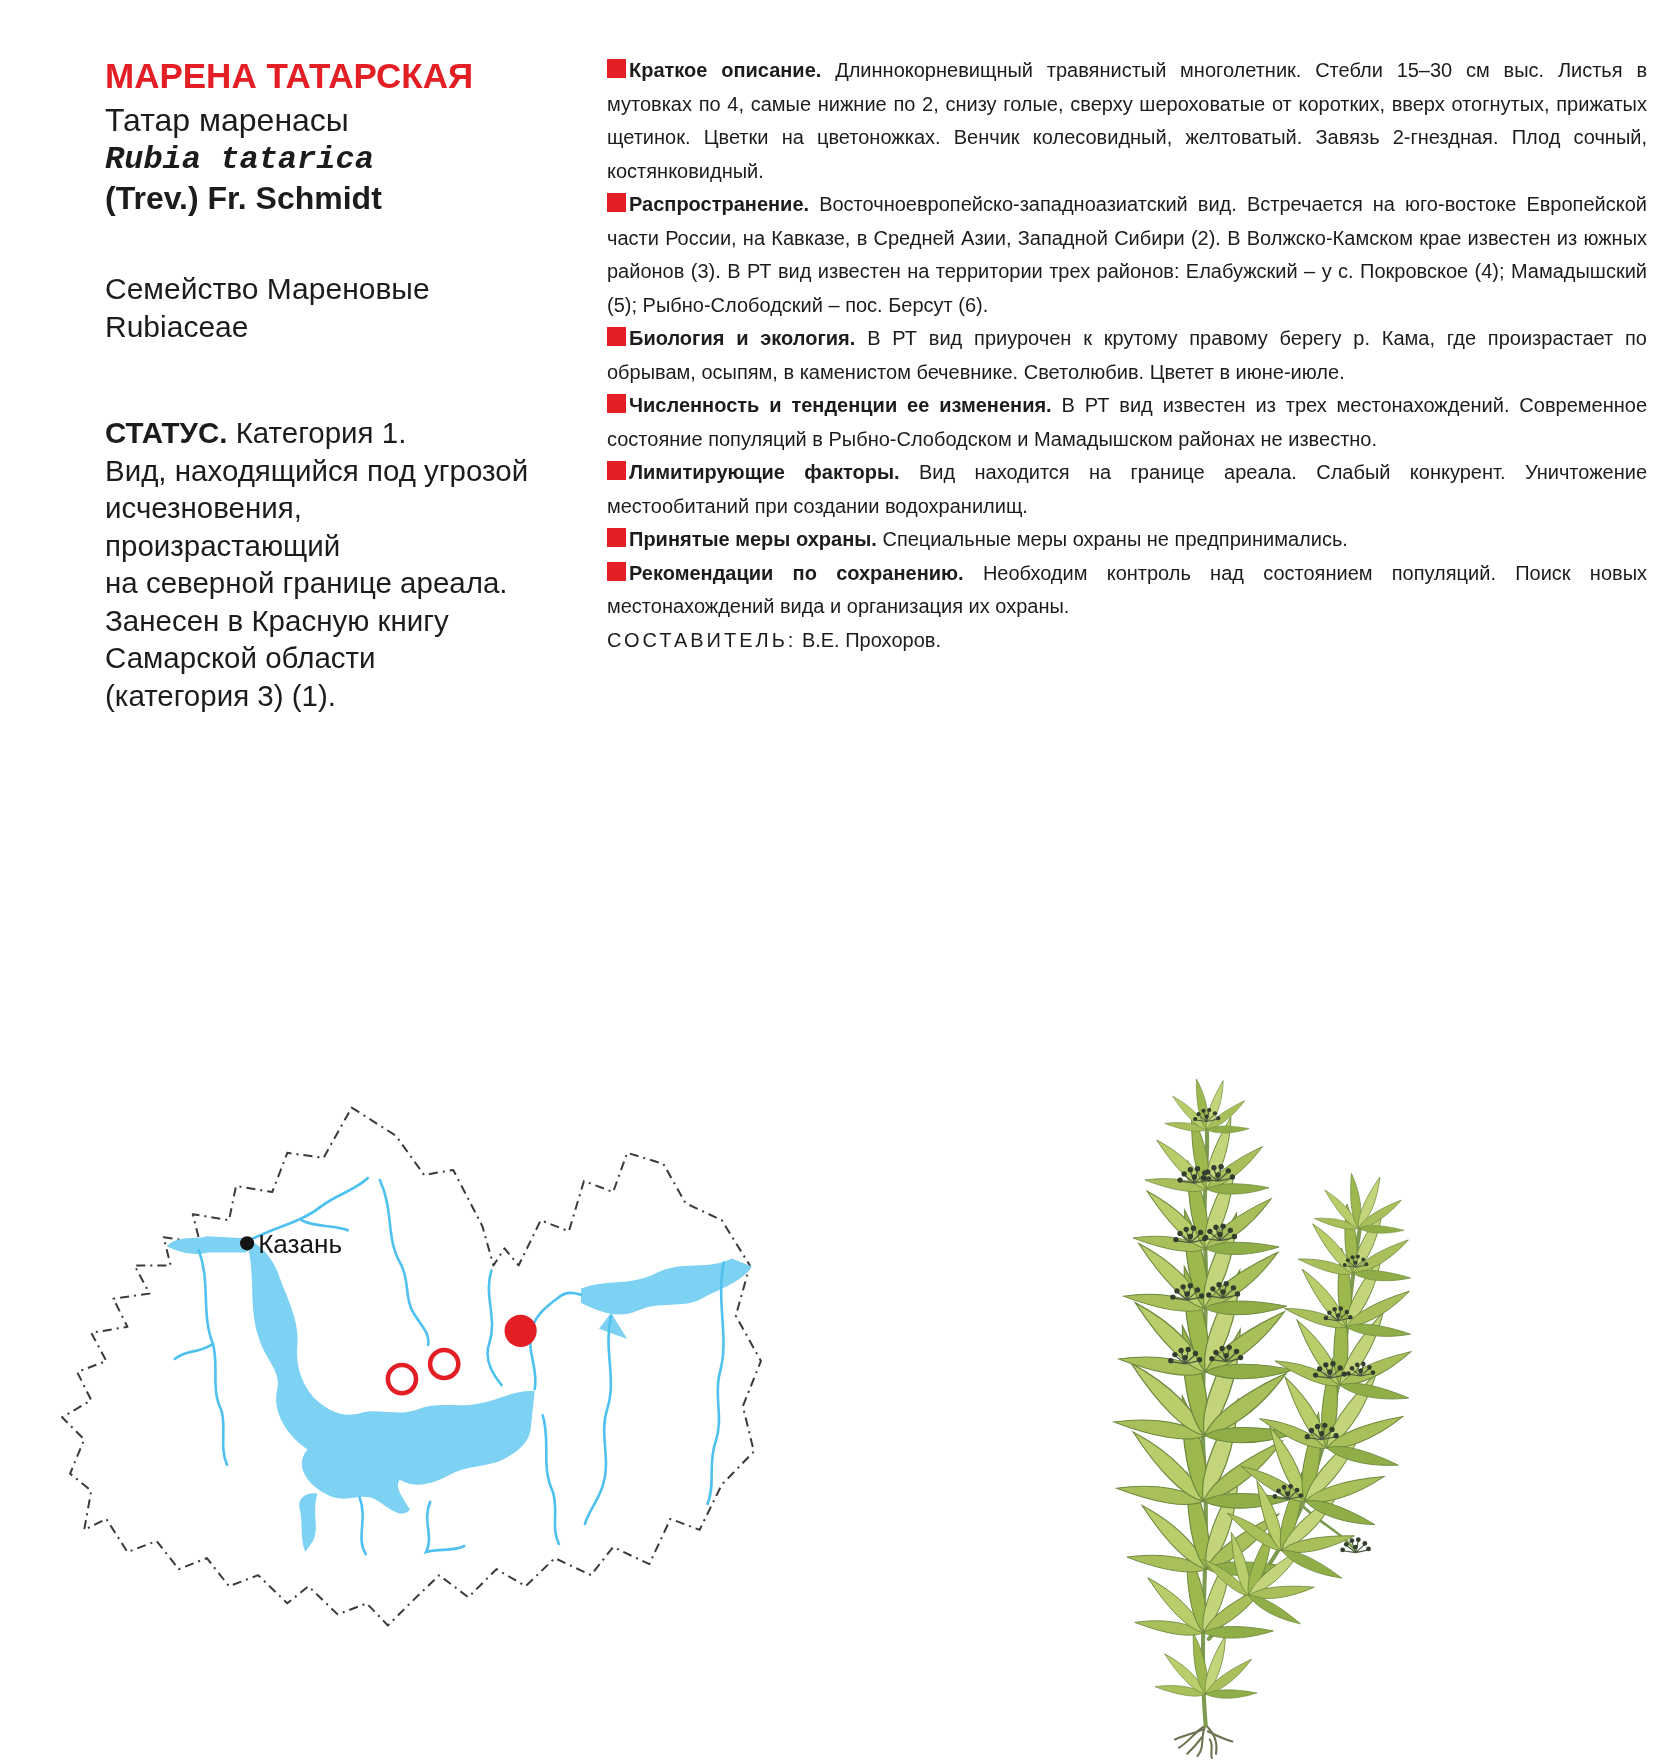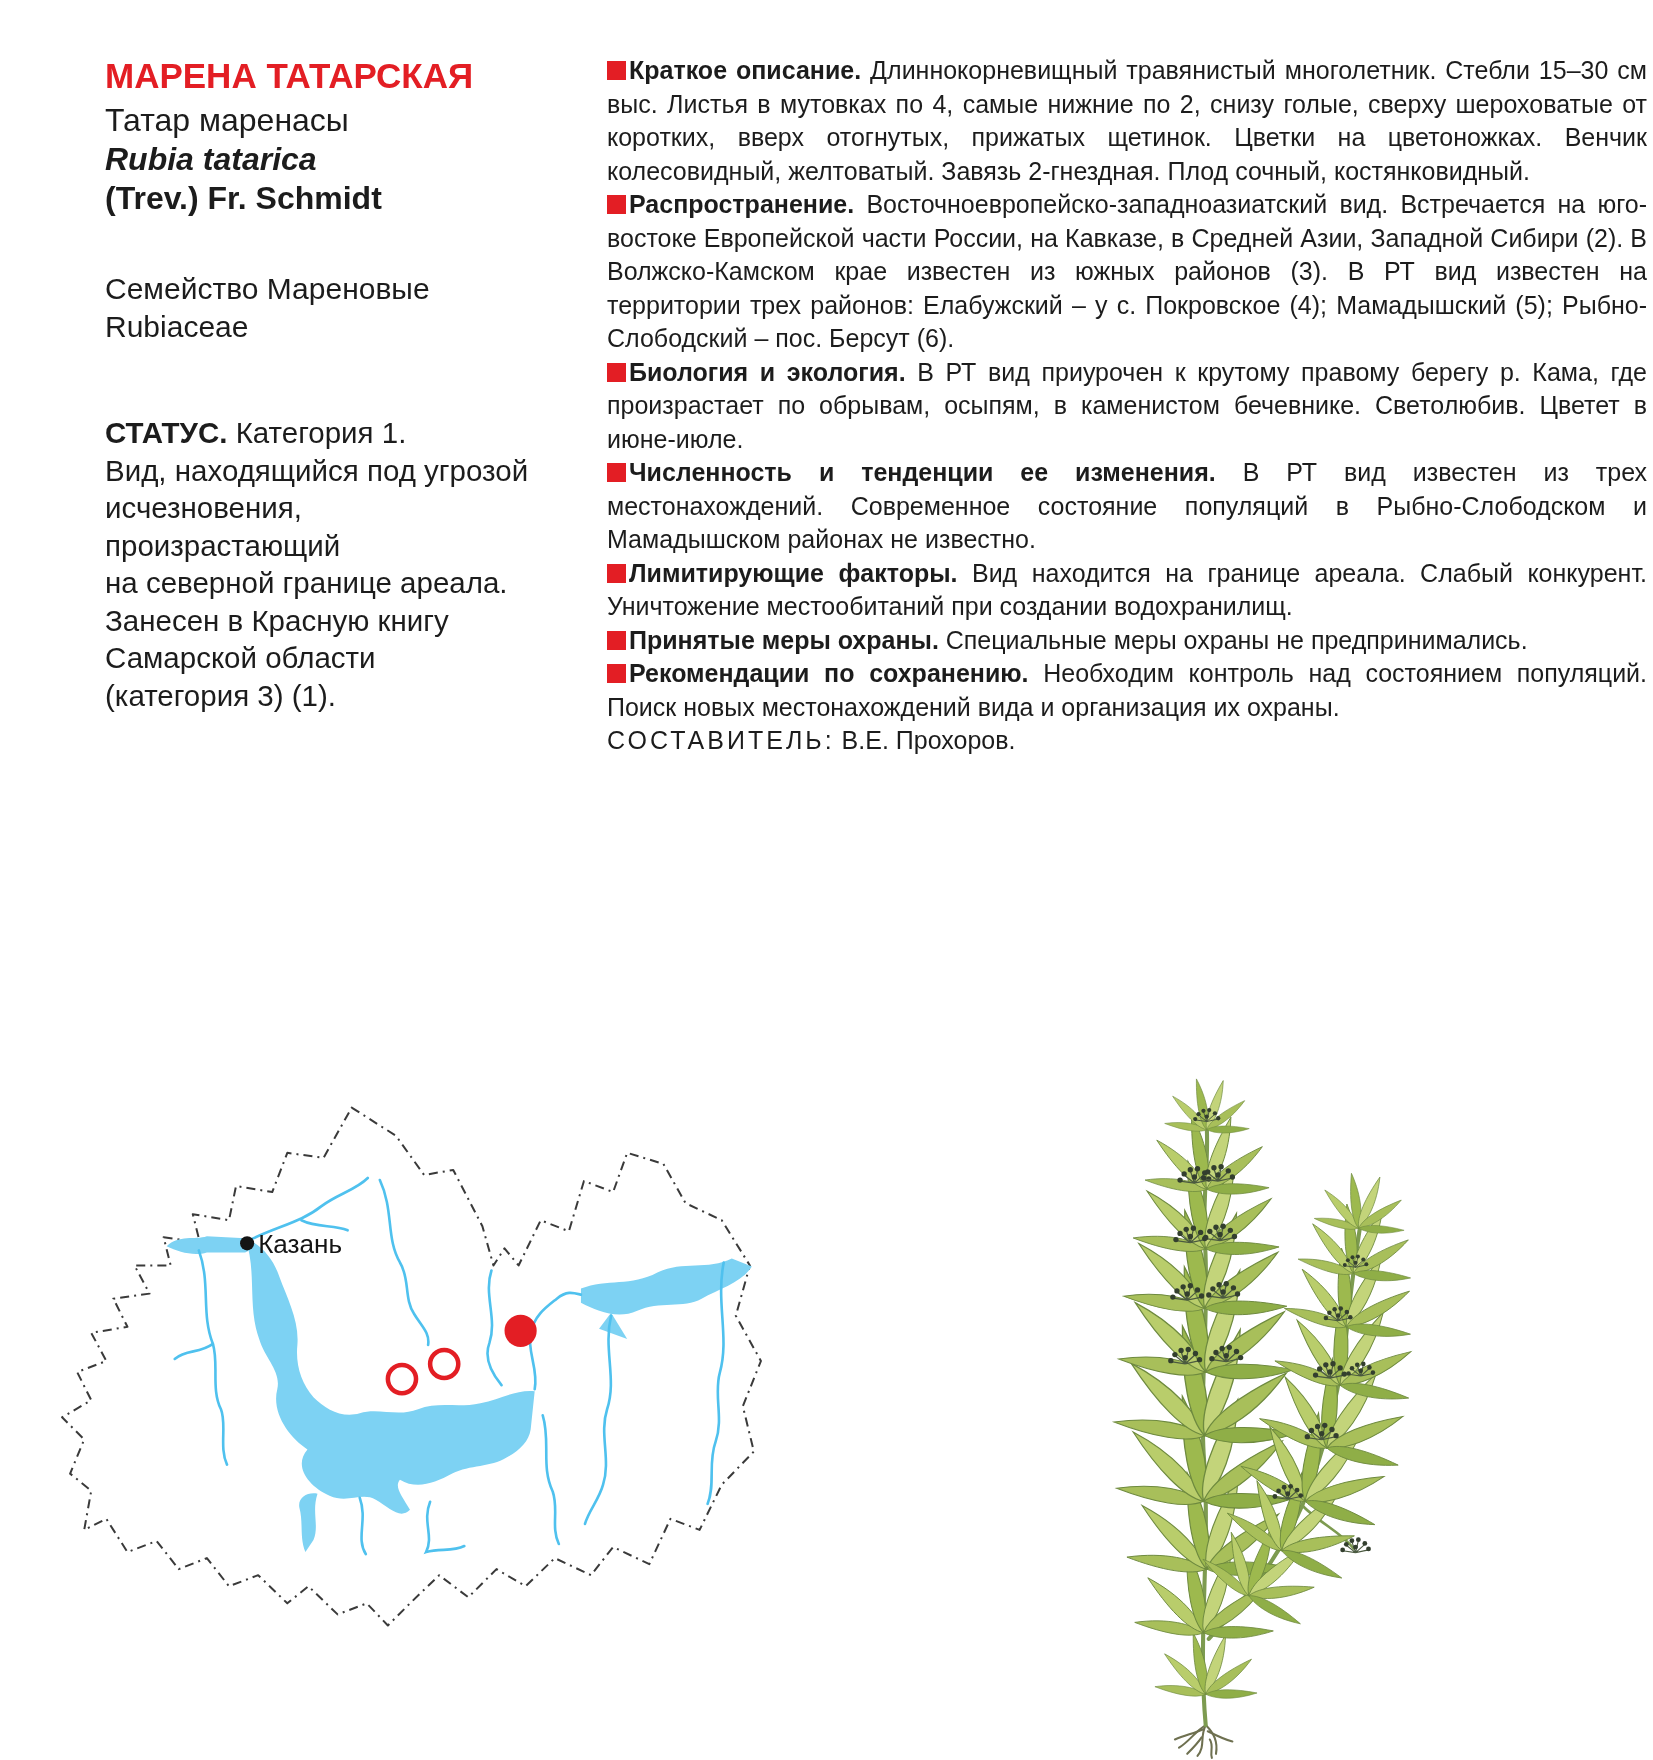--- a/index.html
+++ b/index.html
@@ -6,31 +6,31 @@
   body{
     width:1653px;height:1760px;position:relative;background:#ffffff;
     font-family:"Liberation Sans", sans-serif;color:#1c1c1c;overflow:hidden;
   }
   :root{--accent:#e31e24;--water:#7dd2f3;--river:#4fc1ee;}
 
   
   .left-col{position:absolute;left:105px;top:56px;width:460px;text-align:left;}
   .title{color:var(--accent);font-size:35px;font-weight:bold;line-height:1.12;margin:0;}
   .tatar{font-size:32px;font-weight:normal;line-height:1.22;margin-top:6px;}
-  .latin{font-size:32px;font-weight:bold;font-style:italic;line-height:1.22;}
+  .latin{font-size:32px;font-weight:bold;font-style:italic;line-height:1.22;font-family:Liberation Mono, monospace;}
   .author{font-size:32px;font-weight:bold;line-height:1.22;}
   .family{font-size:30px;line-height:1.27;margin-top:52px;}
   .status{font-size:29.5px;line-height:1.27;margin-top:68px;}
   .status-label{font-weight:bold;}
   .status-text{white-space:pre-line;}
 
   
   .right-col{
     position:absolute;left:607px;top:54px;width:1040px;
-    font-size:25px;line-height:33.5px;text-align:justify;
+    font-size:20px;line-height:33.5px;text-align:justify;
   }
   .right-col p{margin:0;}
   .bullet{
     display:inline-block;width:19px;height:19px;background:var(--accent);
     margin-right:3px;transform:translateY(1px);
   }
   .sec-head{font-weight:bold;}
   .compiler-label{letter-spacing:3px;}
 
   

